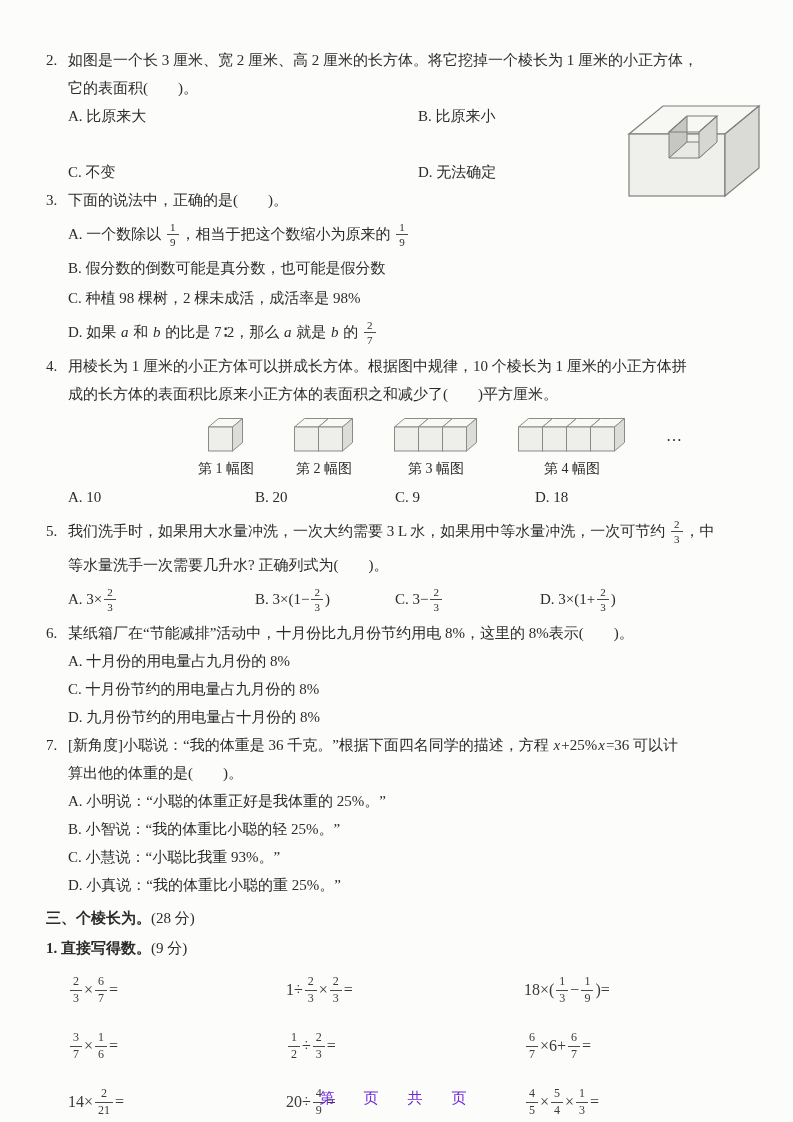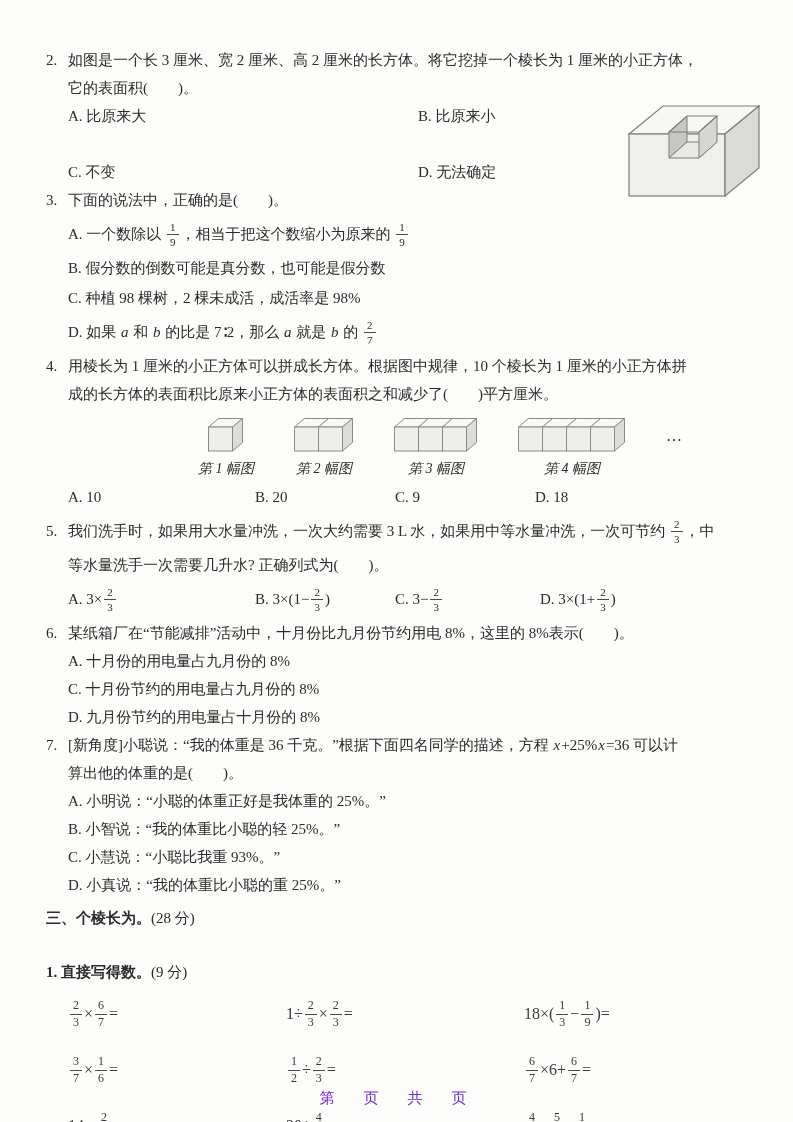--- a/index.html
+++ b/index.html
@@ -29,26 +29,26 @@
     margin:0 2px; position:relative; top:-1px; font-style:normal;
   }
   .frac .fn { border-bottom:1px solid #4a4a4a; padding:0 3px; }
   .frac .fd { padding:0 3px; }
   i { font-family:"Liberation Serif",serif; padding:0 1px; }
   
   .cuboid { position:absolute; left:617px; top:98px; width:155px; height:108px; }
   
   .figs { display:flex; align-items:flex-start; gap:40px; margin:10px 0 4px 130px; }
   .fig { display:flex; flex-direction:column; align-items:center; gap:2px; }
-  .fig-label { font-size:14px; line-height:20px;font-style:italic; }
+  .fig-label { font-size:14px; line-height:20px; }
   .figs-ellipsis { line-height:20px; margin-top:8px; font-size:16px; letter-spacing:2px; }
   
   .sec-header { line-height:30px; margin-top:4px; }
   .sec-header .hl { font-weight:bold; }
-  .sub-header { line-height:30px; padding-left:0px;margin-top:24px; }
+  .sub-header { line-height:30px; padding-left:0px; }
   .sub-header .hl { font-weight:bold; }
   .calc-grid {
     display:grid; grid-template-columns:218px 238px auto;
     row-gap:14px; padding-left:22px; margin-top:6px; font-size:16px;
   }
   .calc { line-height:42px; color:#3a3a3a; }
   .calc .frac { font-size:12px; }
   .footer {
     position:absolute; bottom:14px; left:0; right:0;
     text-align:center; font-size:15px; letter-spacing:7px; color:#6d28d9;

